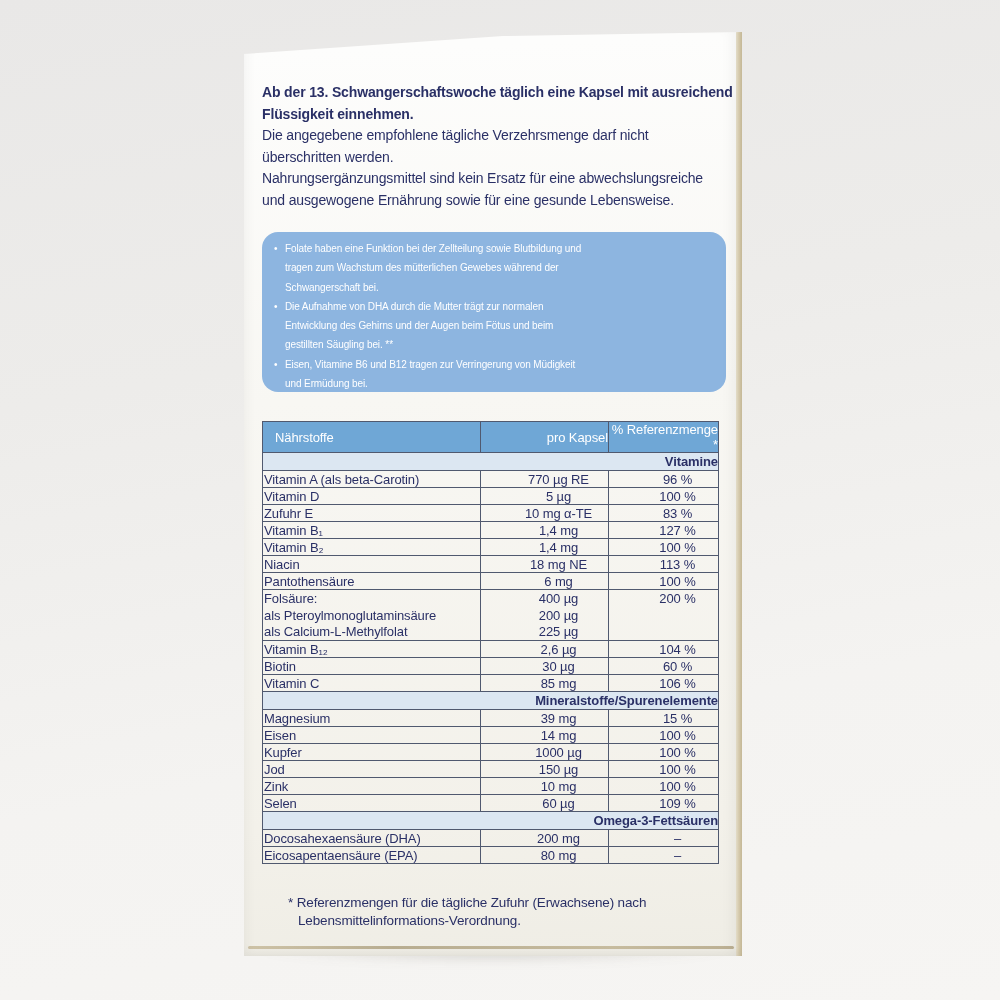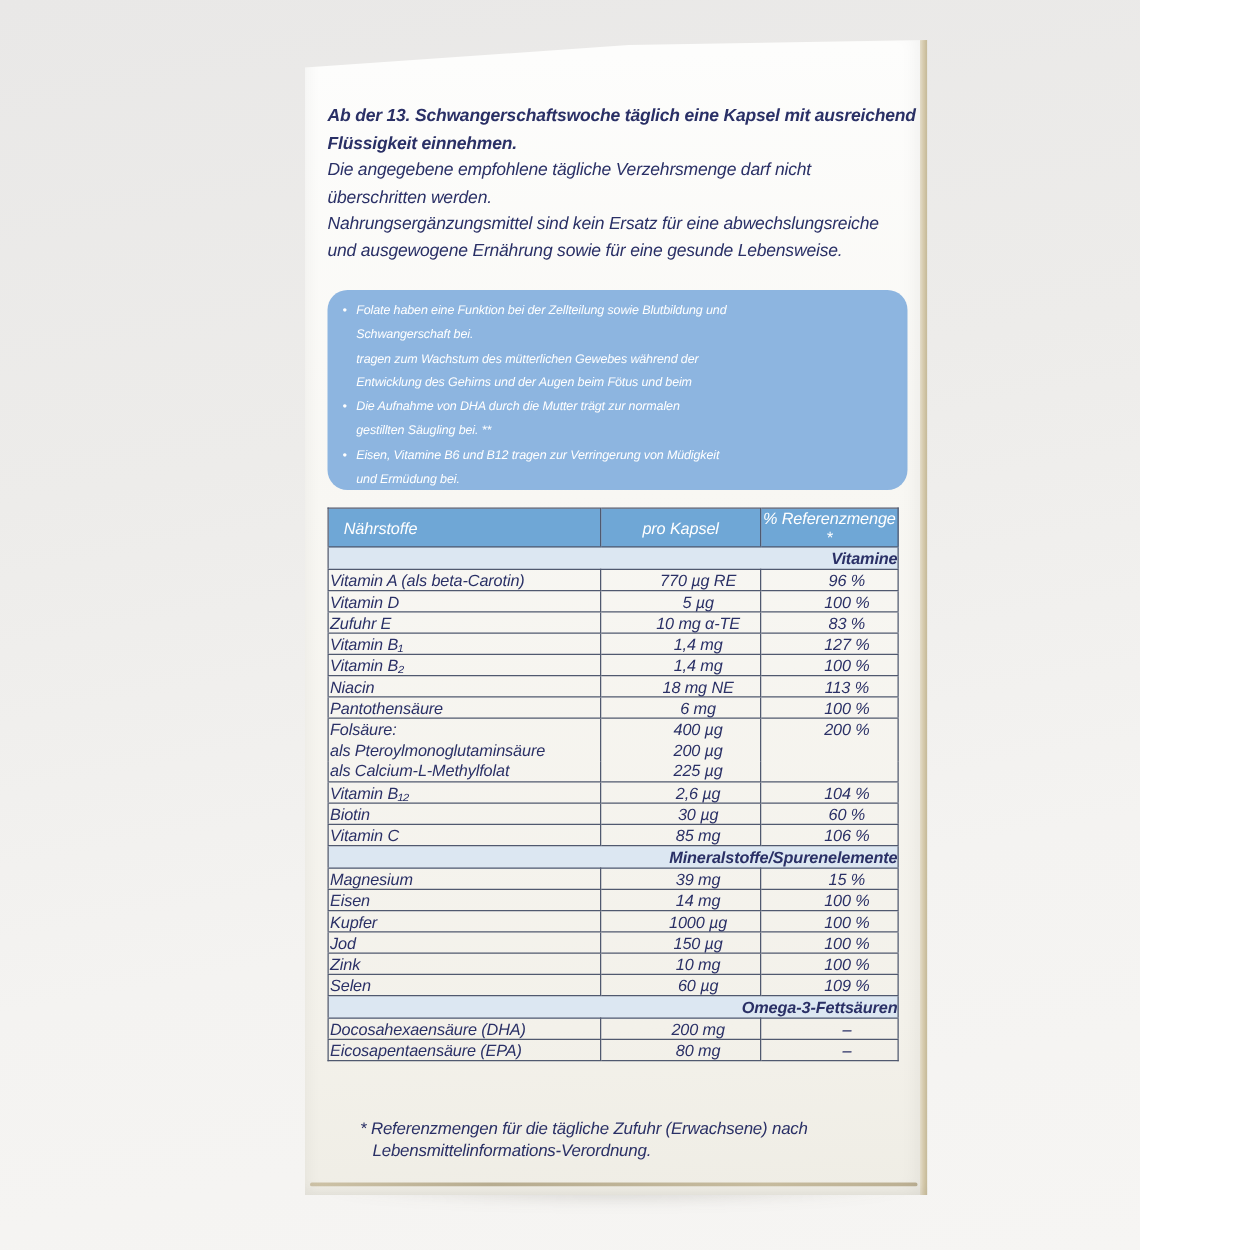--- a/index.html
+++ b/index.html
@@ -1,22 +1,21 @@
 <!DOCTYPE html>
 <html><head>
 <meta charset="utf-8">
 <style>
   * { margin:0; padding:0; box-sizing:border-box; }
   html,body { width:1000px; height:1000px; }
   body { font-family:"Liberation Sans","DejaVu Sans",sans-serif; }
 
   .scene {
-    position:relative; width:912px; height:1000px; overflow:hidden;
+    position:relative; width:1000px; height:1000px; overflow:hidden;
     background:linear-gradient(170deg,#e9e8e7 0%,#edecea 35%,#f4f3f1 70%,#f6f5f3 100%);
-    font-style:italic;
   }
 
   .box-shadow-under {
     position:absolute; left:250px; top:936px; width:488px; height:28px;
     background:radial-gradient(ellipse at center, rgba(70,64,52,0.20) 0%, rgba(70,64,52,0) 70%);
     filter:blur(5px);
   }
 
   .box {
     position:absolute; left:244px; top:24px; width:498px; height:932px;
@@ -47,30 +46,30 @@
     position:absolute; left:18px; top:208px; width:464px; height:160px;
     background:#8db5e0; border-radius:16px; color:#ffffff;
     font-size:10px; line-height:19.3px; letter-spacing:-0.1px;
     padding:7px 8px 0 12px;
   }
   .claims .cl { white-space:nowrap; padding-left:11px; }
   .claims .cl.first { padding-left:0; }
   .claims .dot { display:inline-block; width:11px; }
 
   
-  .ntable-wrap { position:absolute; left:18px; top:382px; width:456px; }
+  .ntable-wrap { position:absolute; left:18px; top:397px; width:456px; }
   table.ntable { width:456px; border-collapse:collapse; table-layout:fixed;
                  border:1.4px solid #50596f; background:transparent; }
   .ntable col.c1 { width:218px; } .ntable col.c2 { width:128px; } .ntable col.c3 { width:110px; }
   .ntable th {
     background:#6fa7d6; color:#ffffff; font-weight:normal; font-size:13px;
     height:23px; border-bottom:1.4px solid #50596f; letter-spacing:-0.1px;
   }
   .ntable th.n { text-align:left; padding-left:12px; }
-  .ntable th.v, .ntable th.r { text-align:center; border-left:1px solid #50596f; }
+  .ntable th.v, .ntable th.r { text-align:right; border-left:1px solid #50596f; }
   .ntable tr.sec td {
     background:#dce7f2; color:#2a3066; font-weight:bold; font-size:13px;
     height:18px; padding-left:12px; text-align:right;
     border-top:1.2px solid #50596f; border-bottom:1.2px solid #50596f;
   }
   .ntable td { color:#2a3066; font-size:13px; height:17px; letter-spacing:-0.1px; }
   .ntable tr.data td { border-top:1px solid #50596f; }
   .ntable tr.sub td { border-top:none; }
   .ntable td.n { text-align:left; padding-left:1px; white-space:nowrap; overflow:hidden; }
   .ntable td.v, .ntable td.r { text-align:center; border-left:1px solid #50596f;padding-left:28px; }
@@ -93,26 +92,26 @@
       <div class="ln b">Flüssigkeit einnehmen.</div>
       <div class="ln">Die angegebene empfohlene tägliche Verzehrsmenge darf nicht</div>
       <div class="ln">überschritten werden.</div>
       <div class="ln">Nahrungsergänzungsmittel sind kein Ersatz für eine abwechslungsreiche</div>
       <div class="ln">und ausgewogene Ernährung sowie für eine gesunde Lebensweise.</div>
     </div>
 
     <div class="claims">
       <div class="claim">
         <div class="cl first"><span class="dot">•</span><span>Folate haben eine Funktion bei der Zellteilung sowie Blutbildung und</span></div>
+        <div class="cl">tragen zum Wachstum des mütterlichen Gewebes während der</div>
         <div class="cl">Schwangerschaft bei.</div>
-        <div class="cl">tragen zum Wachstum des mütterlichen Gewebes während der</div>
       </div>
       <div class="claim">
+        <div class="cl first"><span class="dot">•</span><span>Die Aufnahme von DHA durch die Mutter trägt zur normalen</span></div>
         <div class="cl">Entwicklung des Gehirns und der Augen beim Fötus und beim</div>
-        <div class="cl first"><span class="dot">•</span><span>Die Aufnahme von DHA durch die Mutter trägt zur normalen</span></div>
         <div class="cl">gestillten Säugling bei. **</div>
       </div>
       <div class="claim">
         <div class="cl first"><span class="dot">•</span><span>Eisen, Vitamine B6 und B12 tragen zur Verringerung von Müdigkeit</span></div>
         <div class="cl">und Ermüdung bei.</div>
       </div>
     </div>
 
     <div class="ntable-wrap">
       <table class="ntable">

